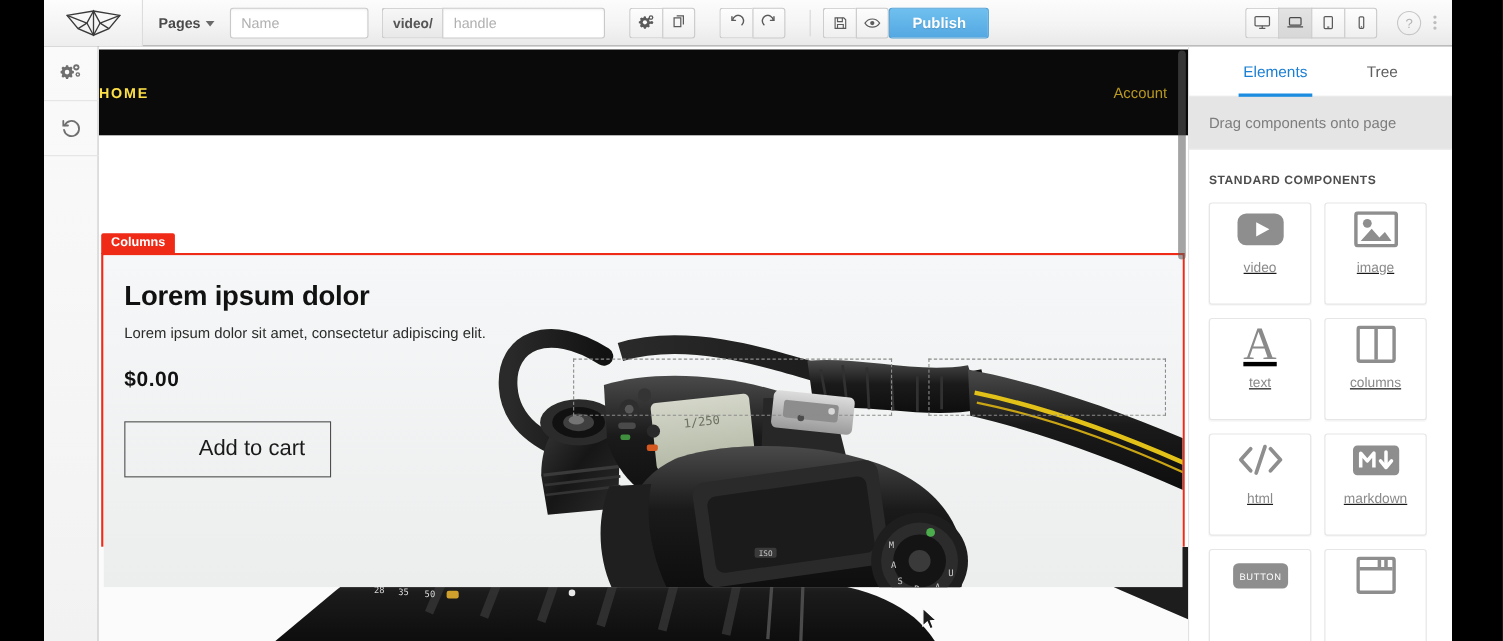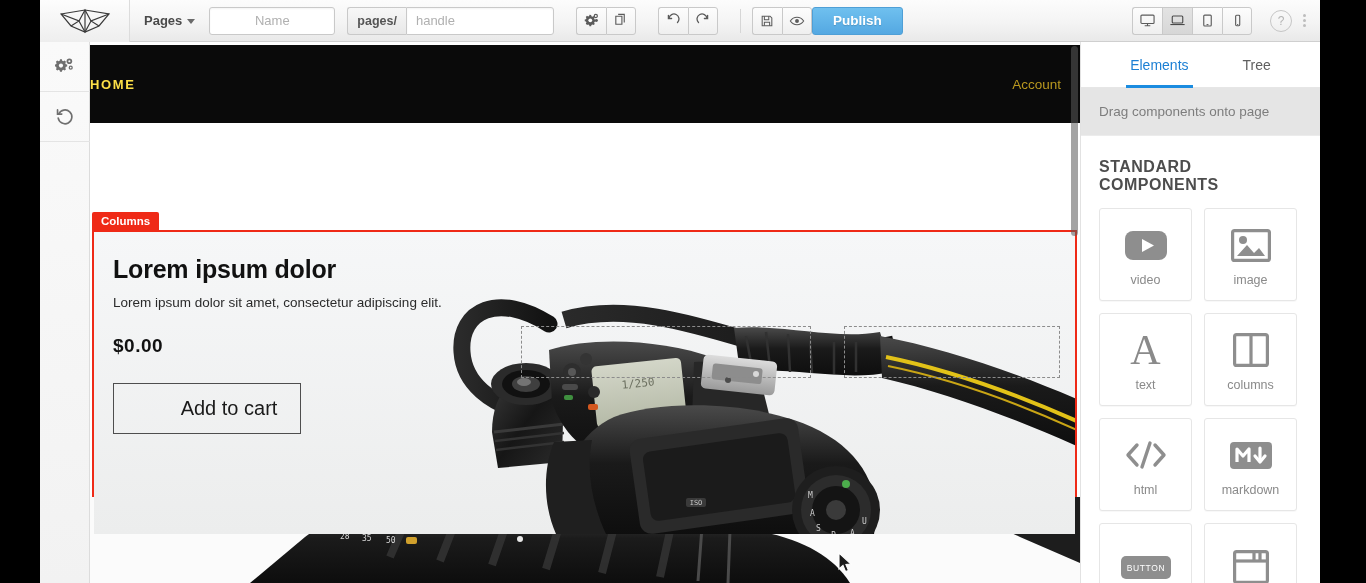--- a/index.html
+++ b/index.html
@@ -34,21 +34,21 @@
     margin-left:14px; color:#4a4a4a; font-size:13px; font-weight:bold; cursor:pointer;
   }
   .caret{ width:0;height:0;border-left:4px solid transparent;border-right:4px solid transparent;border-top:5px solid #6a6a6a; margin-top:2px;}
 
   .field{
     height:28px; background:#fff; border:1px solid #c9c9c9; border-radius:3px;
     font-size:13px; color:#444; padding:0 9px; outline:none;
     box-shadow:inset 0 1px 2px rgba(0,0,0,.05);
   }
   .field::placeholder{ color:#b0b0b0; }
-  #name-field{ width:126px; margin-left:14px;text-align:center; }
+  #name-field{ width:126px; margin-left:14px; }
 
   .handle-group{ display:flex; margin-left:12px; height:28px; }
   .handle-prefix{
     display:flex;align-items:center; padding:0 9px; height:28px;
     background:linear-gradient(to bottom,#f7f7f7,#e8e8e8);
     border:1px solid #c9c9c9; border-right:none;
     border-radius:3px 0 0 3px; font-size:12.5px; color:#555; font-weight:bold;
   }
   #handle-field{ width:148px; border-radius:0 3px 3px 0; }
 
@@ -160,26 +160,26 @@
   }
   .panel-tabs{ display:flex; justify-content:center; gap:54px; height:46px; align-items:center; border-bottom:1px solid #e6e6e6; }
   .ptab{ font-size:14px; color:#5f5f5f; height:46px; display:flex;align-items:center; cursor:pointer; position:relative;}
   .ptab.active{ color:#1b7fd4; }
   .ptab.active:after{ content:""; position:absolute; left:-4px; right:-4px; bottom:0; height:3px; background:#1b8ce0; }
   .panel-hint{
     height:48px; display:flex; align-items:center; padding-left:18px;
     font-size:13.5px; color:#7d7d7d; border-bottom:1px solid #ececec;
     background:#e5e5e5;
   }
-  .panel-section{ font-size:16px; font-weight:bold; color:#4d4d4d; letter-spacing:.5px; padding:22px 14px 6px 18px; }
+  .panel-section{ font-size:11px; font-weight:bold; color:#4d4d4d; letter-spacing:.5px; padding:22px 14px 6px 18px; }
   .comp-grid{ display:flex; flex-wrap:wrap; gap:12px; padding:8px 0 0 18px; }
   .comp-card{
     width:93px; height:93px; border:1px solid #e6e6e6; border-radius:3px;
-    background:#fff; display:flex; flex-direction:column; align-items:center; justify-content:center;
-    cursor:pointer; box-shadow:0 1px 1px rgba(0,0,0,.03);
+    background:#fff; display:flex; flex-direction:column; align-items:center; 
+    cursor:pointer; box-shadow:0 1px 1px rgba(0,0,0,.03);text-decoration:underline;
   }
   .comp-ico{ height:46px; display:flex;align-items:center;justify-content:center; color:#8e8e8e; }
   .comp-label{ font-size:12.5px; color:#8a8a8a; margin-top:5px; }
 
   
   .cursor{ position:absolute; left:838px; top:552px; z-index:50; }
 </style>
 </head>
 <body>
 
@@ -203,21 +203,21 @@
     </div>
 
     <div class="pages-menu">
       <span>Pages</span>
       <span class="caret"></span>
     </div>
 
     <input id="name-field" class="field" value="" placeholder="Name" style="">
 
     <div class="handle-group">
-      <span class="handle-prefix">pages/</span>
+      <span class="handle-prefix">video/</span>
       <input id="handle-field" class="field" value="" placeholder="handle" style="">
     </div>
 
     <div class="btn-group" style="margin-left:22px">
       <div class="tbtn">
         <svg width="15" height="15" viewBox="0 0 16 16" fill="#5b5b5b">
           <path d="M6.4 1.2l.3 1.3a4 4 0 011.1.5l1.2-.7 1.3 1.3-.7 1.2c.2.3.4.7.5 1.1l1.3.3v1.8l-1.3.3a4 4 0 01-.5 1.1l.7 1.2-1.3 1.3-1.2-.7a4 4 0 01-1.1.5l-.3 1.3H4.6l-.3-1.3a4 4 0 01-1.1-.5l-1.2.7L.7 10.3l.7-1.2a4 4 0 01-.5-1.1L-.4 7.7V5.9l1.3-.3c.1-.4.3-.8.5-1.1L.7 3.3 2 2l1.2.7c.3-.2.7-.4 1.1-.5l.3-1.3z" transform="translate(1.2,1)"></path>
           <circle cx="6.7" cy="7.8" r="2" fill="#fff"></circle>
           <circle cx="12.6" cy="3.2" r="2.3"></circle>
           <circle cx="12.6" cy="3.2" r="1" fill="#fff"></circle>

